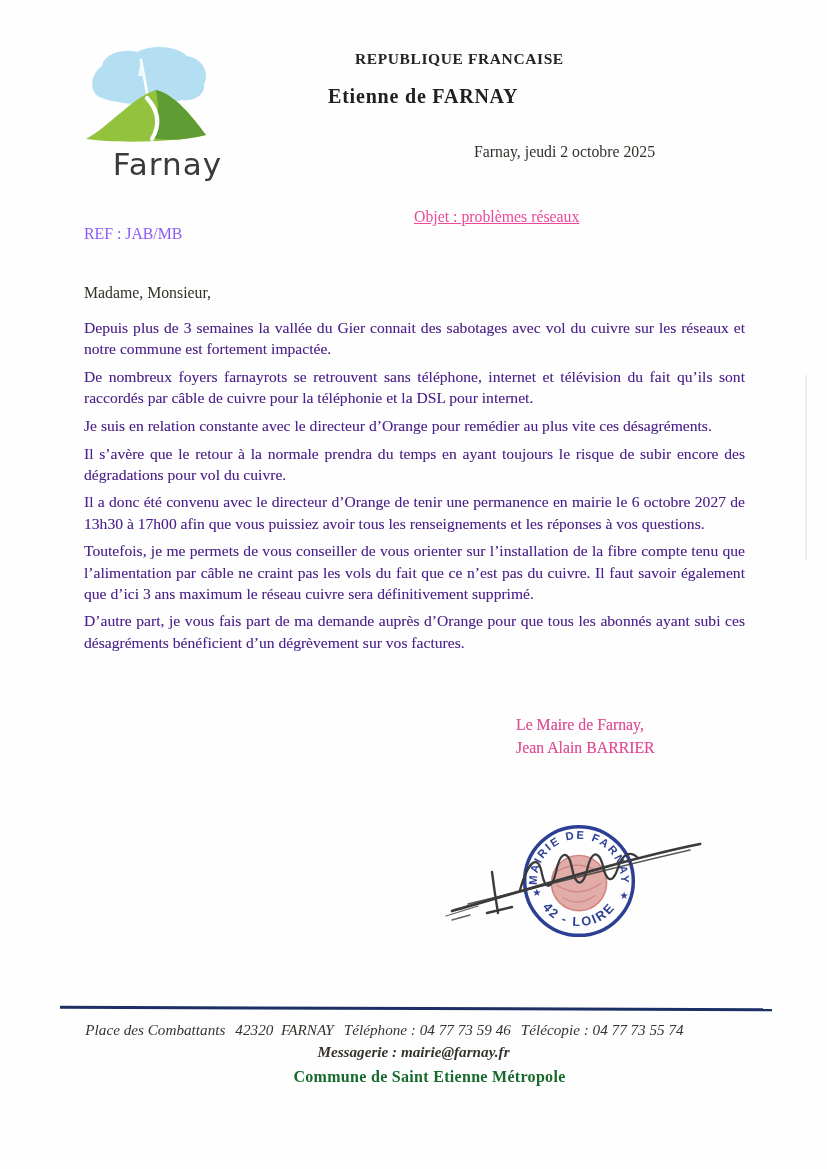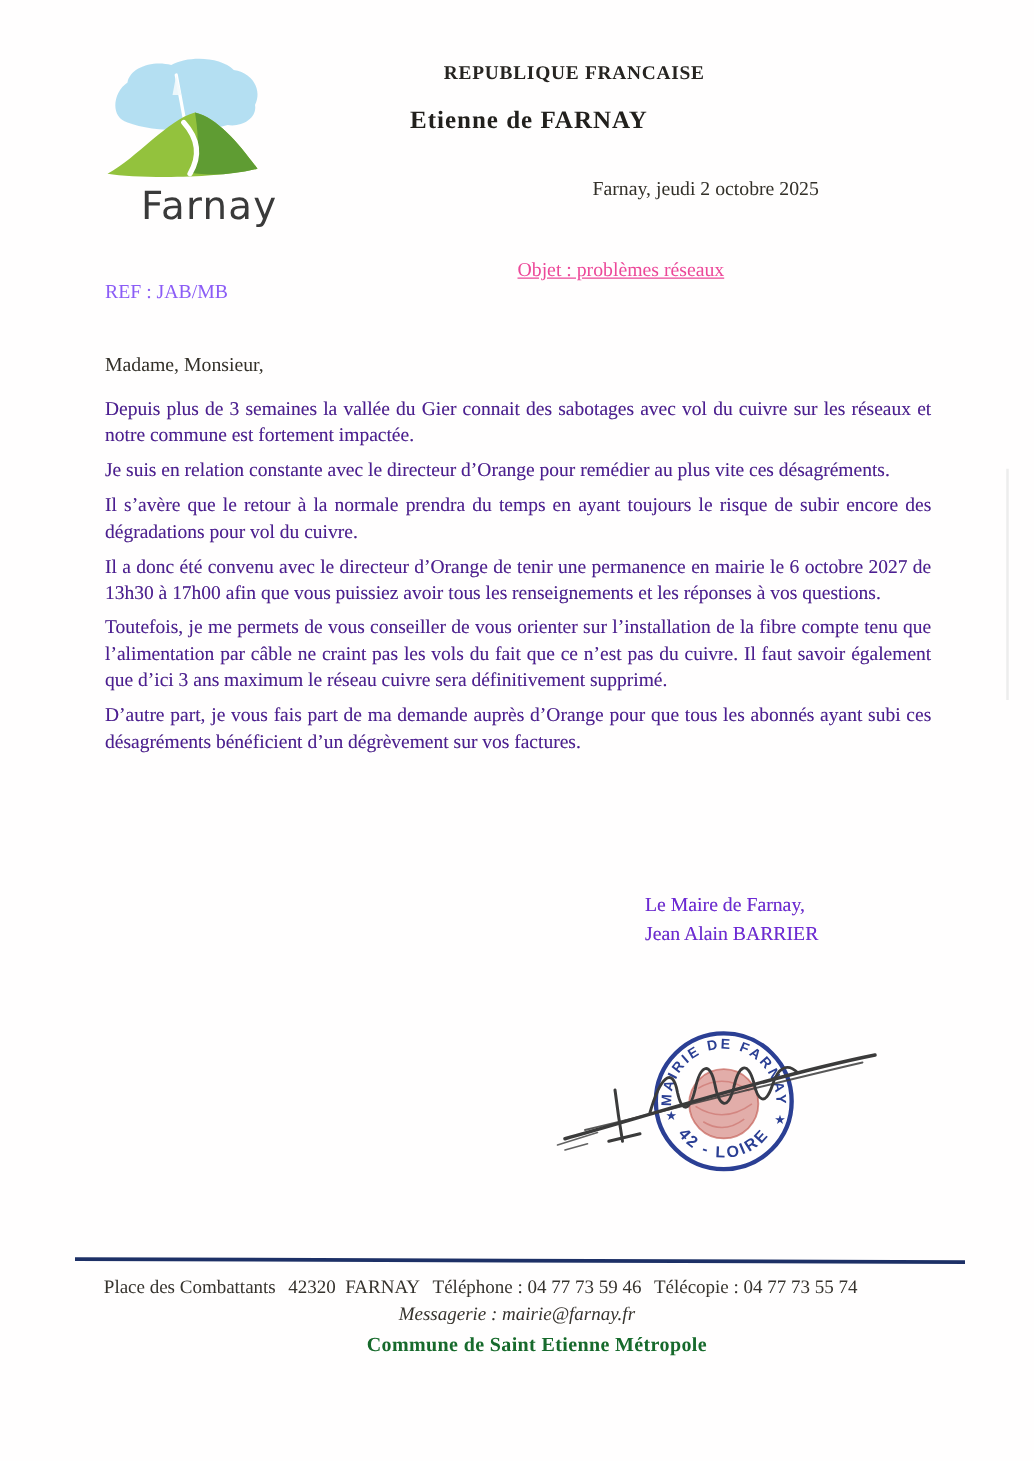--- a/index.html
+++ b/index.html
@@ -41,46 +41,46 @@
   .body-text {
     position: absolute; left: 84px; top: 317px; width: 661px;
     font-size: 15.6px; line-height: 21.2px;
     text-align: justify; color: #4c1d95;
     text-shadow: 0 0 0.4px rgba(40,36,30,0.35);
   }
   .body-text p { margin: 0 0 6.5px 0; }
   
   .signoff {
     position: absolute; left: 516px; top: 714px;
-    font-size: 15.8px; line-height: 22.5px; color: #6d28d9;
+    font-size: 15.8px; line-height: 22.5px; color: #ec4899;
     text-shadow: 0 0 0.4px rgba(40,36,30,0.35);
   }
   
   .stamp { position: absolute; left: 497px; top: 799px; }
   .signature { position: absolute; left: 430px; top: 828px; }
   
   .scan-artifact {
     position: absolute; left: 805px; top: 375px;
     width: 2px; height: 185px; background: #ededed;
   }
   
   .footer-rule {
     position: absolute; left: 60px; top: 1007px;
     width: 712px; height: 3px; background: #1d3066;
     transform: rotate(0.2deg);
   }
   .footer-line1 {
     position: absolute; left: 0; top: 1021px; width: 769px;
     display: flex; justify-content: center; gap: 10px;
-    font-size: 15.2px; color: #36332e;
+    font-style: italic; font-size: 15.2px; color: #36332e;
   }
   .footer-line1 .seg { white-space: pre; }
   .footer-line2 {
     position: absolute; left: 0; top: 1043px; width: 827px;
-    text-align: center; font-style: italic; font-size: 15.2px; color: #36332e;
+    text-align: center; font-style: italic; font-size: 15.2px; color: #36332e; font-weight: bold;
   }
   .footer-line3 {
     position: absolute; left: 0; top: 1068px; width: 827px;
     text-align: center; font-weight: bold; font-size: 16px; color: #176a2c;
     letter-spacing: 0.3px;
     padding-left: 32px;
   }
 </style>
 </head>
 <body>
@@ -108,20 +108,21 @@
   <div class="commune">Etienne de FARNAY</div>
   <div class="dateline">Farnay, jeudi 2 octobre 2025</div>
 
   <div class="objet">Objet : problèmes réseaux</div>
   <div class="ref">REF : JAB/MB</div>
 
   <div class="salutation">Madame, Monsieur,</div>
 
   <div class="body-text">
     <p>Depuis plus de 3 semaines la vallée du Gier connait des sabotages avec vol du cuivre sur les réseaux et notre commune est fortement impactée.</p>
+    <p>De nombreux foyers farnayrots se retrouvent sans téléphone, internet et télévision du fait qu’ils sont raccordés par câble de cuivre pour la téléphonie et la DSL pour internet.</p>
     <p>Je suis en relation constante avec le directeur d’Orange pour remédier au plus vite ces désagréments.</p>
     <p>Il s’avère que le retour à la normale prendra du temps en ayant toujours le risque de subir encore des dégradations pour vol du cuivre.</p>
     <p>Il a donc été convenu avec le directeur d’Orange de tenir une permanence en mairie le 6 octobre 2027 de 13h30 à 17h00 afin que vous puissiez avoir tous les renseignements et les réponses à vos questions.</p>
     <p>Toutefois, je me permets de vous conseiller de vous orienter sur l’installation de la fibre compte tenu que l’alimentation par câble ne craint pas les vols du fait que ce n’est pas du cuivre. Il faut savoir également que d’ici 3 ans maximum le réseau cuivre sera définitivement supprimé.</p>
     <p>D’autre part, je vous fais part de ma demande auprès d’Orange pour que tous les abonnés ayant subi ces désagréments bénéficient d’un dégrèvement sur vos factures.</p>
   </div>
 
   <div class="signoff">
     <div>Le Maire de Farnay,</div>
     <div>Jean Alain BARRIER</div>

